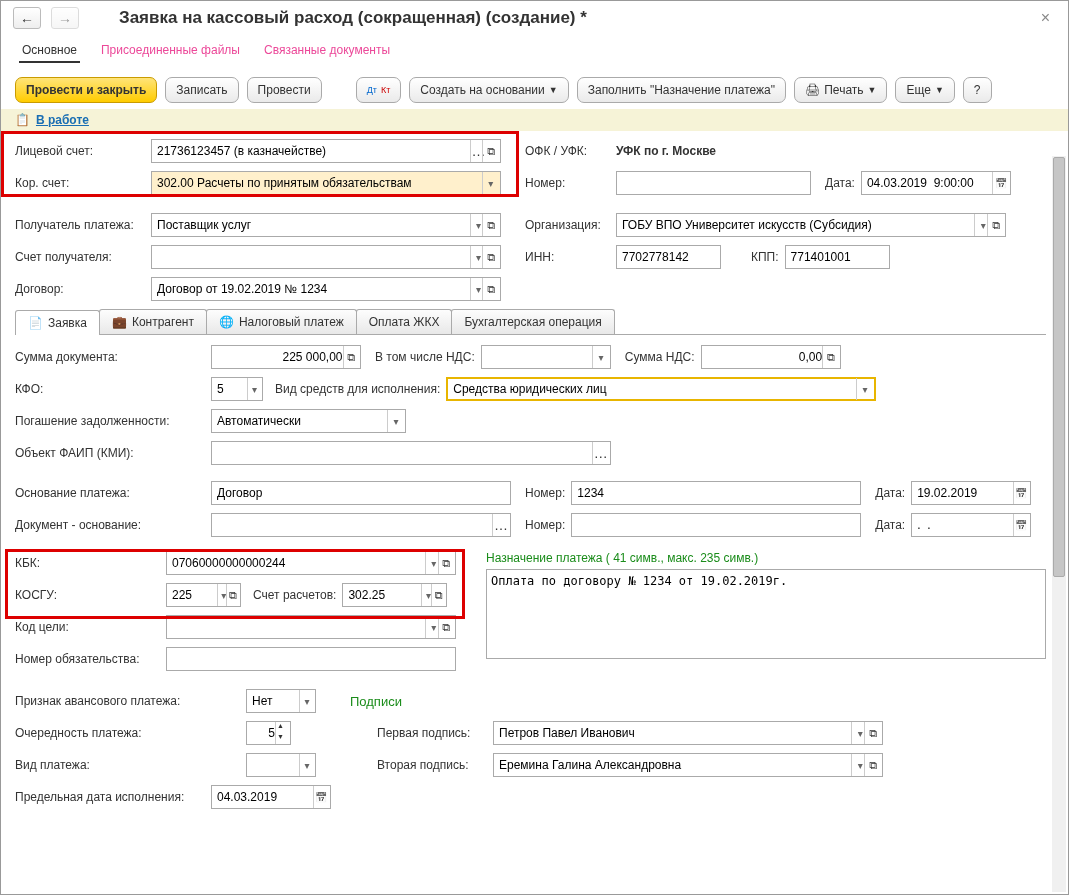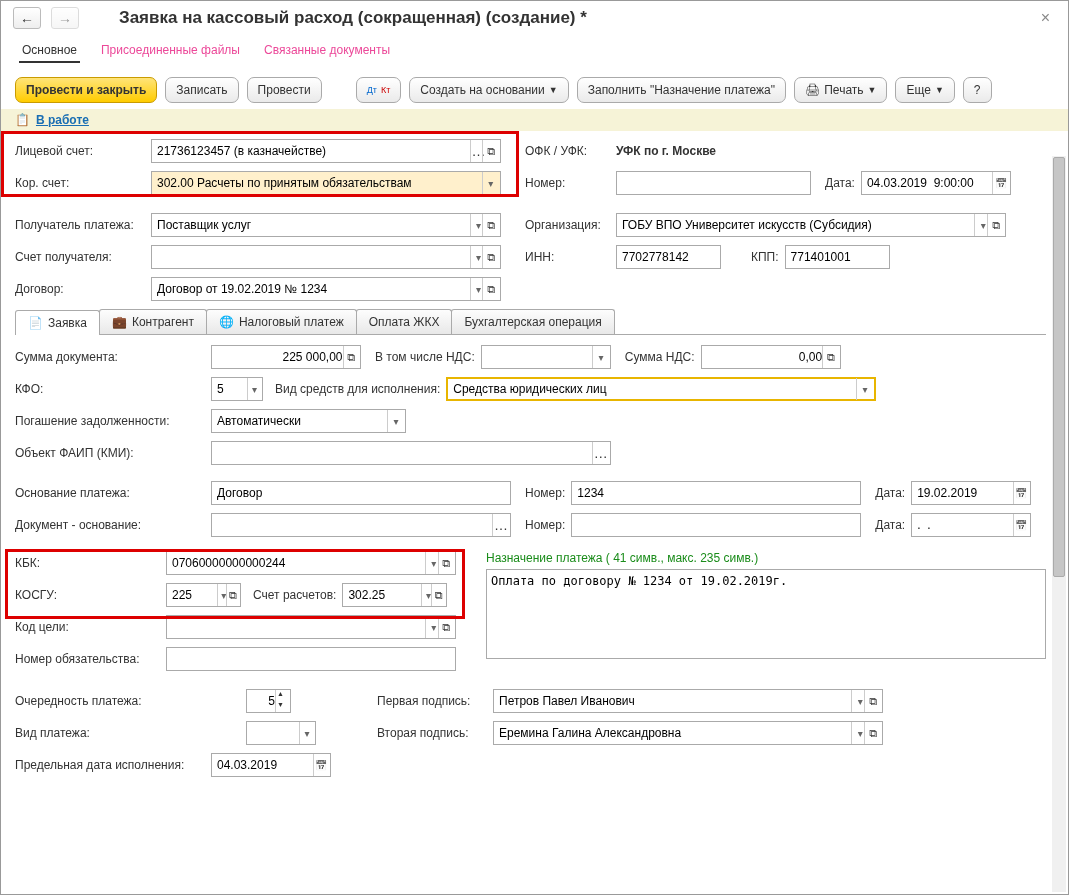--- a/index.html
+++ b/index.html
@@ -314,20 +314,28 @@
         </div>
       </div>
       <div>
         <div class="green" style="margin-bottom:4px">Назначение платежа ( 41 симв., макс. 235 симв.)</div>
         <textarea class="textarea" style="">Оплата по договору № 1234 от 19.02.2019г.</textarea>
       </div>
     </div>
 
     <div style="height:10px"></div>
 
+    <div class="row">
+      <span class="lbl" style="width:225px">Признак авансового платежа:</span>
+      <div class="input" style="width:70px">
+        <input value="Нет" style="">
+        <span class="dd"></span>
+      </div>
+      <span class="green" style="margin-left:28px; font-size:13px">Подписи</span>
+    </div>
 
     <div class="row">
       <span class="lbl" style="width:225px">Очередность платежа:</span>
       <div class="input num-right" style="width:45px">
         <input value="5" style="">
         <div class="spin">
             <span>▲</span>
             <span>▼</span>
           </div>
       </div>

